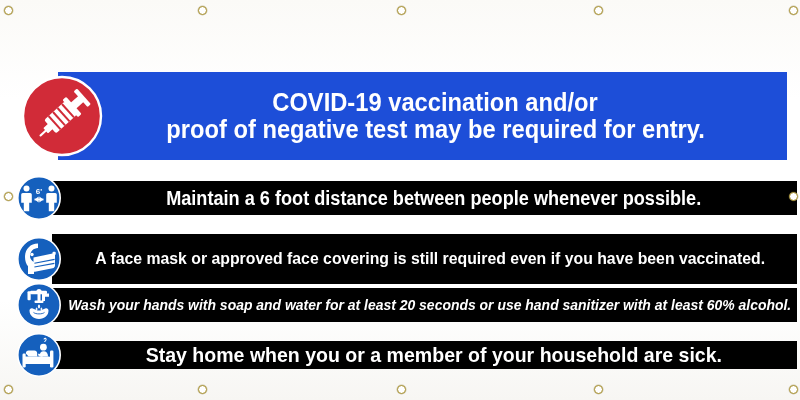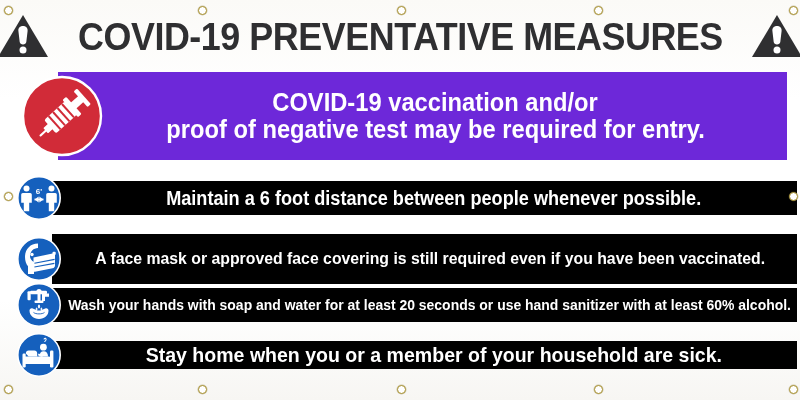--- a/index.html
+++ b/index.html
@@ -95,21 +95,21 @@
   }
 
   
   #band-vax {
     left: 12px; top: 72px;
     width: 775px; height: 88px;
   }
   #band-vax .bar {
     left: 46px;
     width: 729px;
-    background: #6d28d9;
+    background: #1d4ed8;
     flex-direction: column;
     padding-left: 26px;
   }
   #band-vax .bar-text {
     font-size: 25.5px;
   }
   #band-vax .icon-wrap { left: 8px; }
 
   
   .band-blue .bar { background: #000000; }
@@ -117,53 +117,35 @@
 
   #band-distance { left: 10px; top: 181px; width: 777px; height: 34px; }
   #band-distance .bar { left: 42px; width: 745px; padding-left: 18px; }
   #band-distance .bar-text { font-size: 19.5px; }
 
   #band-mask { left: 10px; top: 234px; width: 777px; height: 50px; }
   #band-mask .bar { left: 42px; width: 745px; padding-left: 12px; }
   #band-mask .bar-text { font-size: 17px; }
 
   #band-wash { left: 10px; top: 288px; width: 777px; height: 34px; }
-  #band-wash .bar { left: 42px; width: 745px; padding-left: 10px; }
+  #band-wash .bar { left: 42px; width: 745px; padding-left: 10px; font-style: italic; }
   #band-wash .bar-text { font-size: 15px; }
 
   #band-stayhome { left: 10px; top: 341px; width: 777px; height: 28px; }
   #band-stayhome .bar { left: 42px; width: 745px; padding-left: 18px; }
   #band-stayhome .bar-text { font-size: 21px; }
 
   .circ-icon { display: block; }
 </style>
 </head>
 <body>
 
 <div id="banner">
   <div id="vinyl"></div>
 
-  <div id="header">
-
-    <svg class="warn-tri" viewBox="0 0 54 46">
-      <path d="M27 2 L52 44 L2 44 Z" fill="#2f2f31"></path>
-      <path d="M27 13 C30.2 13 32 15.2 31.6 18 L30.3 29 C30.1 30.5 28.7 31.4 27 31.4
-               C25.3 31.4 23.9 30.5 23.7 29 L22.4 18 C22 15.2 23.8 13 27 13 Z" fill="#ffffff"></path>
-      <circle cx="27" cy="37" r="3.5" fill="#ffffff"></circle>
-    </svg>
-
-    <div id="title">COVID-19 PREVENTATIVE MEASURES</div>
-
-    <svg class="warn-tri" viewBox="0 0 54 46">
-      <path d="M27 2 L52 44 L2 44 Z" fill="#2f2f31"></path>
-      <path d="M27 13 C30.2 13 32 15.2 31.6 18 L30.3 29 C30.1 30.5 28.7 31.4 27 31.4
-               C25.3 31.4 23.9 30.5 23.7 29 L22.4 18 C22 15.2 23.8 13 27 13 Z" fill="#ffffff"></path>
-      <circle cx="27" cy="37" r="3.5" fill="#ffffff"></circle>
-    </svg>
-  </div>
 
   <div class="band" id="band-vax">
     <div class="bar">
       <div class="bar-text">COVID-19 vaccination and/or</div>
       <div class="bar-text">proof of negative test may be required for entry.</div>
     </div>
     <div class="icon-wrap">
       <svg class="circ-icon" width="84" height="84" viewBox="0 0 84 84">
         <circle cx="42" cy="42" r="39" fill="#d12b38" stroke="#ffffff" stroke-width="2.4"></circle>
         <g transform="rotate(-42 42 42)" fill="#ffffff">

